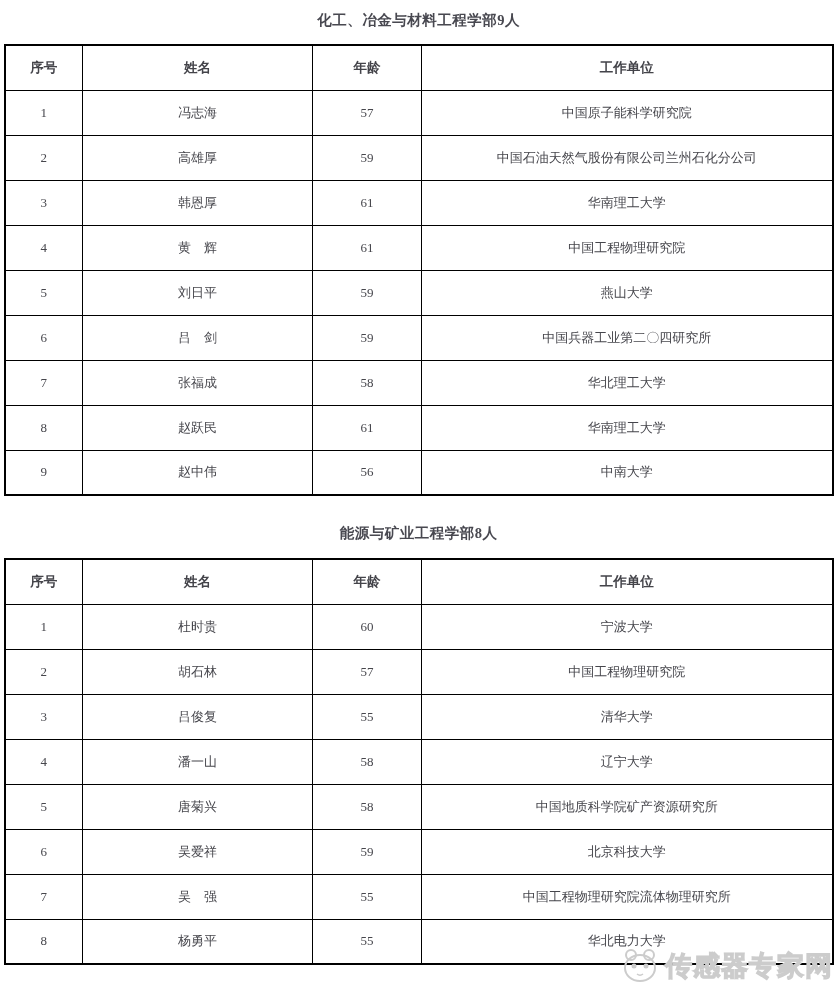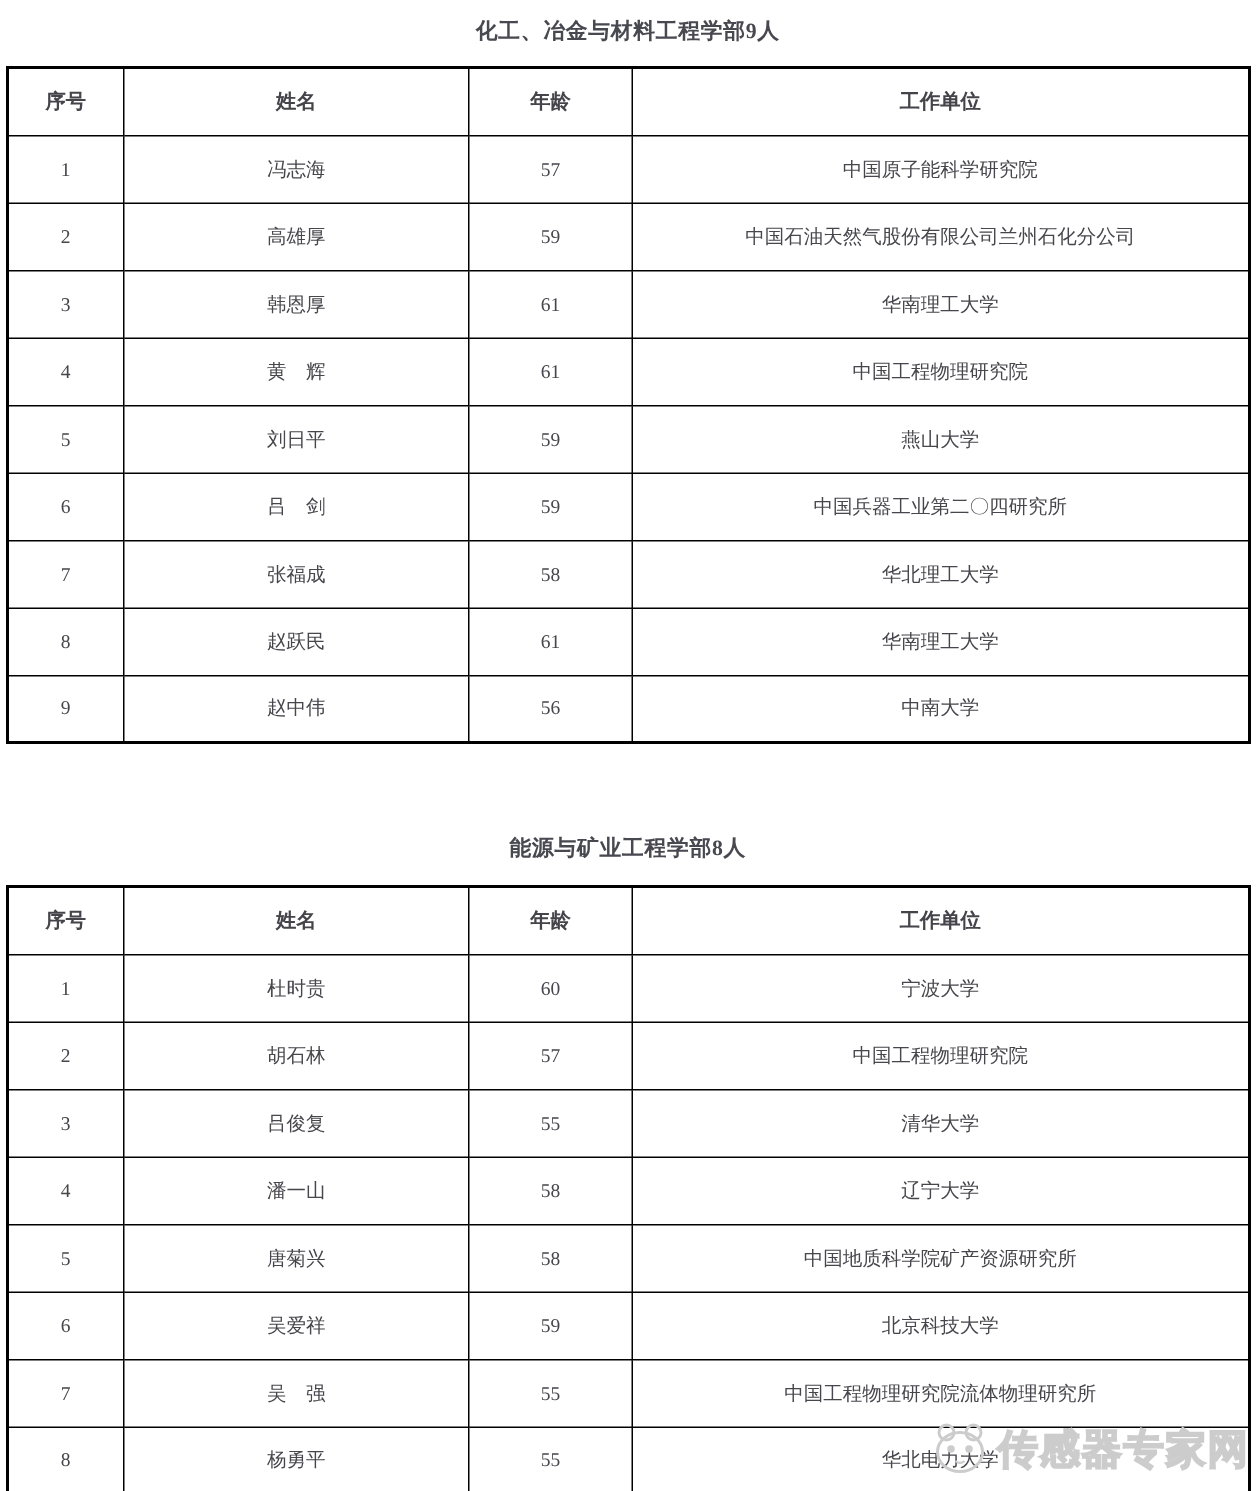--- a/index.html
+++ b/index.html
@@ -14,21 +14,21 @@
   }
   .doc-title {
     text-align: center;
     font-weight: bold;
     font-size: 14.5px;
     color: #484850;
     letter-spacing: 0.5px;
     font-family: Liberation Serif, serif;
   }
   .title-1 { padding-top: 11px; margin-bottom: 14px; }
-  .title-2 { margin-top: 60px; margin-bottom: 15px; }
+  .title-2 { margin-top: 28px; margin-bottom: 15px; }
   table.roster {
     width: 828px;
     margin: 0 auto;
     border-collapse: collapse;
     table-layout: fixed;
     border: 2px solid #000;
     font-family: Liberation Serif, serif;
   }
   table.roster th, table.roster td {
     border: 1px solid #000;

